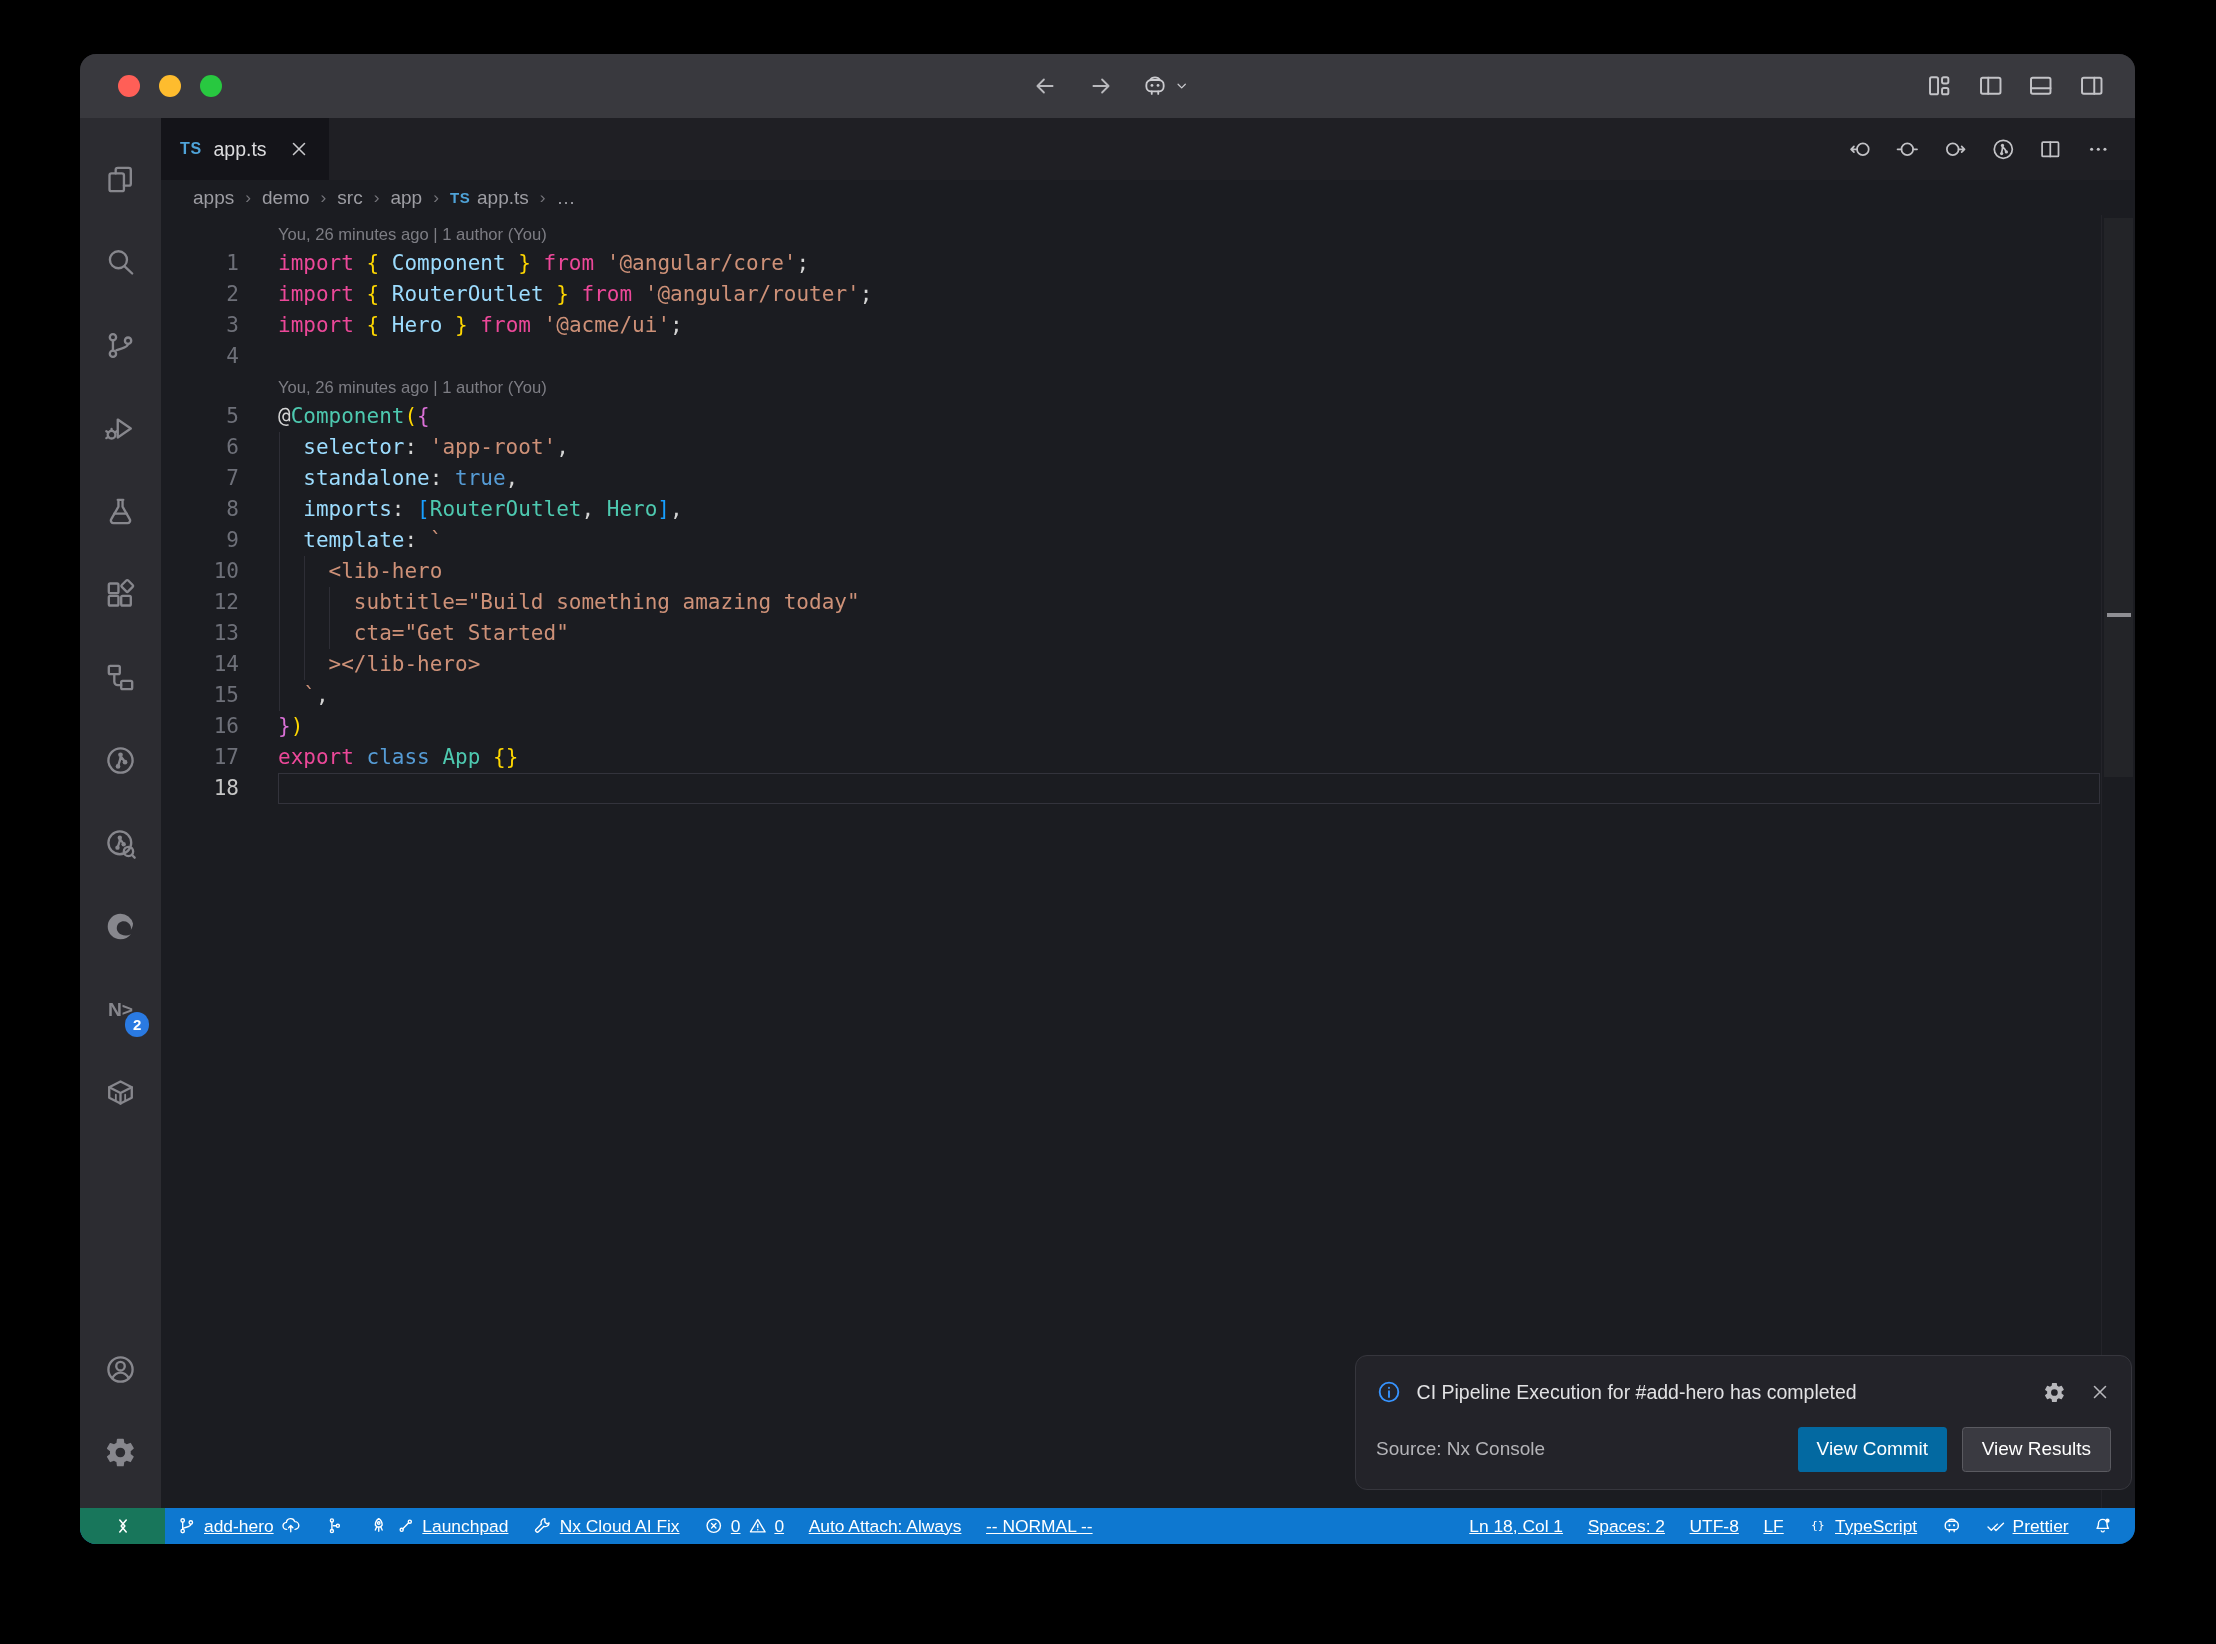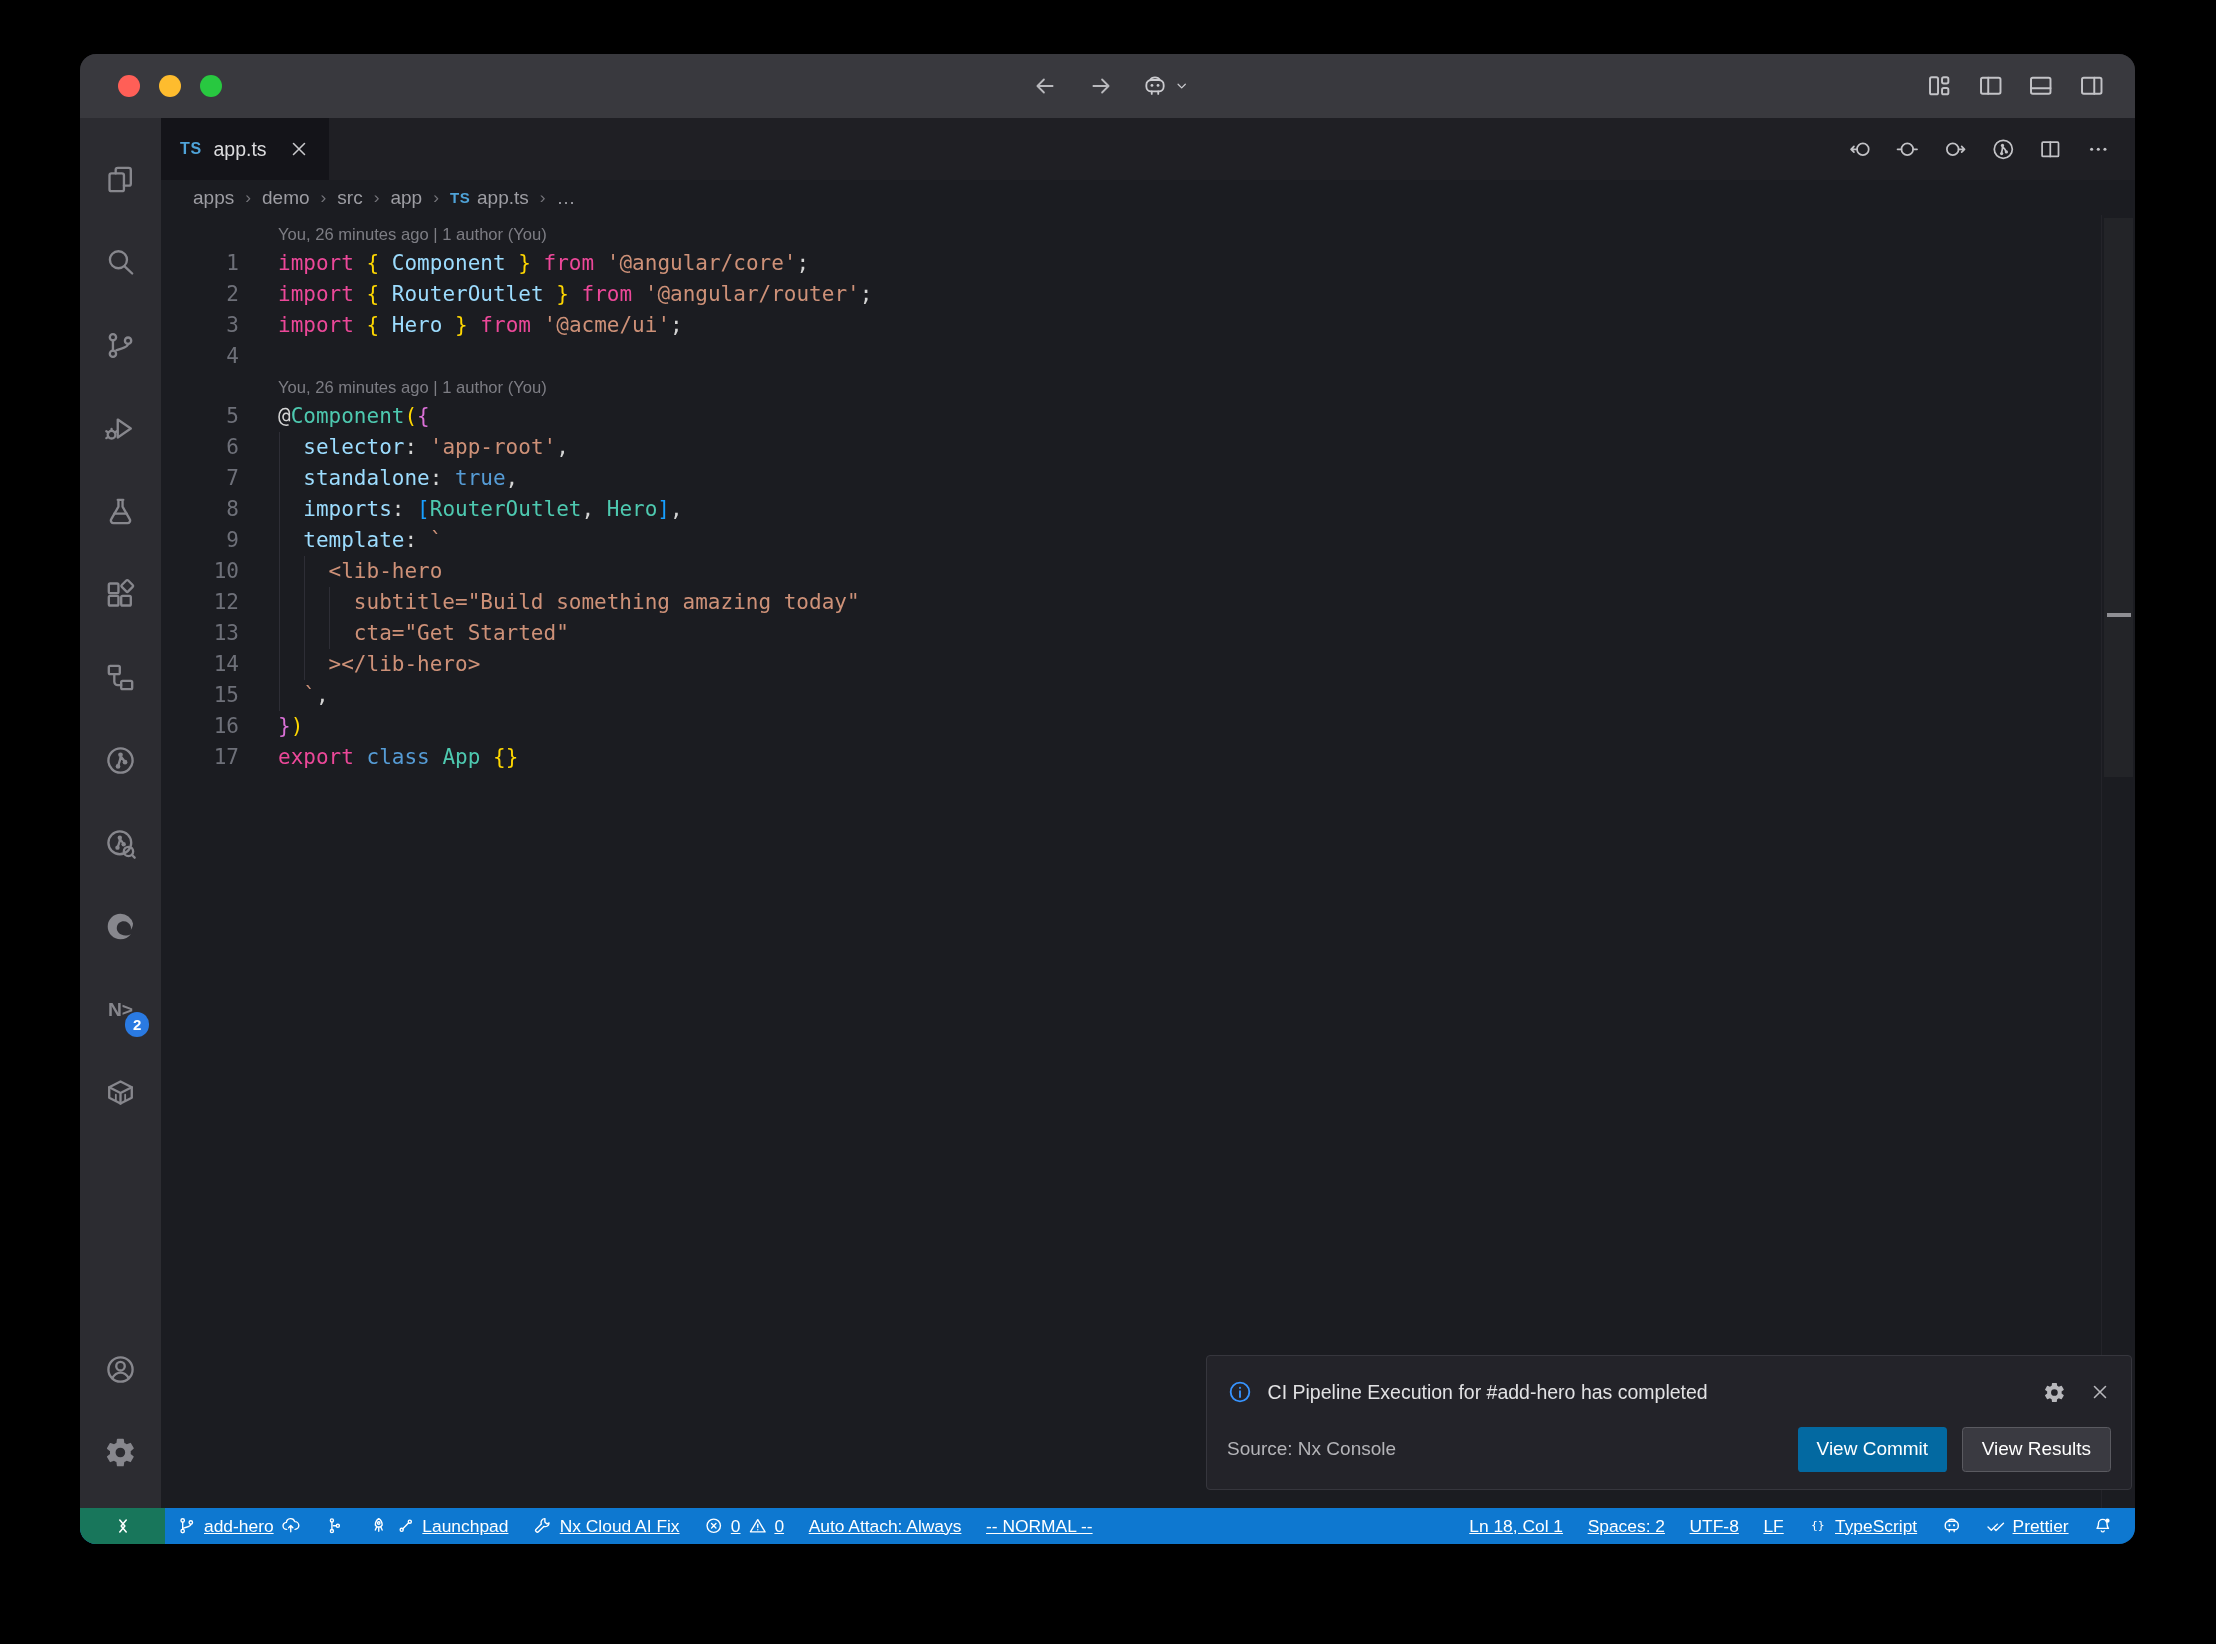--- a/index.html
+++ b/index.html
@@ -58,22 +58,22 @@
   .row.current .content { border:1.4px solid #33333c; margin-right:35px; }
   .blame-text { font-family:"Liberation Sans",sans-serif; font-size:16.6px; color:#7d7d84; }
   .guide { position:absolute; top:0; bottom:0; width:0.7px; background:#2e2e36; }
   .tok-kw{color:#ec4899}.tok-kb{color:#569CD6}.tok-ty{color:#4EC9B0}.tok-vr{color:#9CDCFE}
   .tok-st{color:#CE9178}.tok-pl{color:#D4D4D4}.tok-b1{color:#FFD700}.tok-b2{color:#DA70D6}.tok-b3{color:#179FFF}
   .ruler-line { position:absolute; top:0; bottom:0; right:33px; width:0.7px; background:#24242a; }
   .scroll-slider { position:absolute; top:2.9px; right:2.2px; width:29px; height:559px; background:rgba(255,255,255,.035); }
   .scroll-mark { position:absolute; top:398px; right:3.6px; width:24.6px; height:3.6px; background:#8f8f94; }
 
   
-  .notification { position:absolute; right:2.9px; bottom:54px; width:926px; height:135px; background:#232329;
-                  border:0.7px solid #36363d; border-radius:4px; display:flex; flex-direction:column;
+  .notification { position:absolute; right:2.9px; bottom:54px; width:777px; height:135px; background:#232329;
+                  border:0.7px solid #36363d; border-radius:12px; display:flex; flex-direction:column;
                   padding:13px 20px 14.5px; z-index:5; }
   .notif-head { display:flex; align-items:center; gap:14.5px; height:46px; }
   .notif-title { font-size:19.5px; color:#e2e2e4; flex:1; }
   .notif-icons { display:flex; gap:23px; color:#b8b8bc; }
   .notif-body { display:flex; align-items:center; gap:17.4px; margin-top:11.6px; }
   .notif-source { font-size:19px; color:#b4b4b8; flex:1; }
   .notif-btn { height:45px; padding:0 19px; font-size:19px; border-radius:3.6px; border:none; color:#fff;
                font-family:"Liberation Sans",sans-serif; display:flex; align-items:center; }
   .notif-btn.primary { background:#0369a1; }
   .notif-btn.secondary { background:#3a3a41; border:0.7px solid #5a5a60; }
@@ -441,20 +441,24 @@
             <div class="content"><span class="guide" style="left: 0.7px;"></span><span class="tok-st">  `</span><span class="tok-pl">,</span></div>
           </div>
           <div class="row">
             <div class="gutter">16</div>
             <div class="content"><span class="tok-b2">}</span><span class="tok-b1">)</span></div>
           </div>
           <div class="row">
             <div class="gutter">17</div>
             <div class="content"><span class="tok-kw">export</span><span class="tok-pl"> </span><span class="tok-kb">class</span><span class="tok-pl"> </span><span class="tok-ty">App</span><span class="tok-pl"> </span><span class="tok-b1">{}</span></div>
           </div>
+          <div class="row current">
+            <div class="gutter">18</div>
+            <div class="content"></div>
+          </div>
         </div>
     </div>
   </div>
 
   <div class="notification">
     <div class="notif-head">
       <span class="icn" style="width:26px;height:26px;color:#3794ff" id="notif-info">
           <svg viewBox="0 0 24 24" fill="none" stroke="currentColor" stroke-width="1.7" stroke-linecap="round" stroke-linejoin="round">
             <circle cx="12" cy="12" r="8.6"></circle>
             <path d="M12 8.1v.3M12 11.2v5.5"></path>

